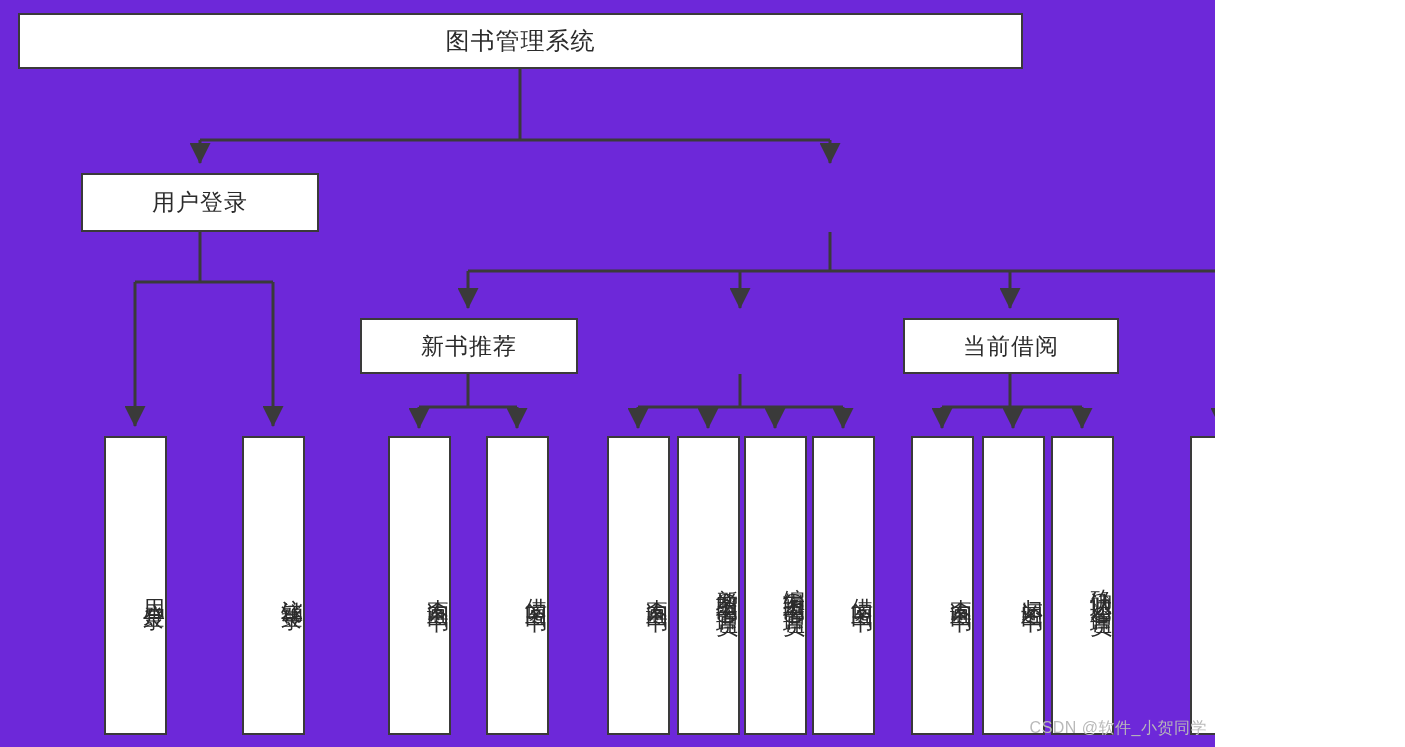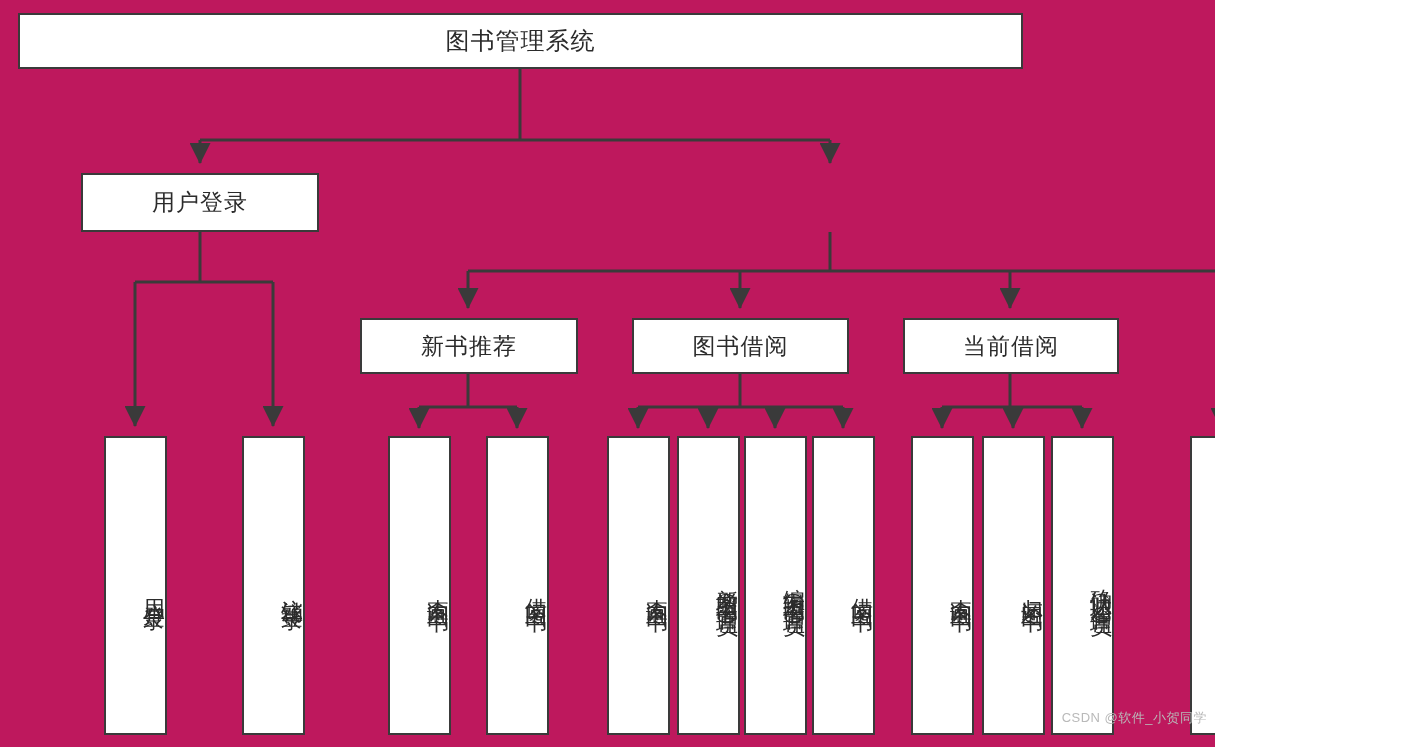--- a/index.html
+++ b/index.html
@@ -7,21 +7,21 @@
     padding: 0;
     background: #ffffff;
   }
   body {
     font-family: "Liberation Sans", "DejaVu Sans", sans-serif;
   }
   #canvas {
     position: relative;
     width: 1215px;
     height: 747px;
-    background: #be185d;
+    background: #6d28d9;
     overflow: hidden;
   }
   svg#wires {
     position: absolute;
     left: 0;
     top: 0;
     width: 1405px;
     height: 747px;
     pointer-events: none;
   }
@@ -53,22 +53,22 @@
     writing-mode: vertical-rl;
     text-orientation: upright;
     white-space: nowrap;
   }
   .node.root {
     font-size: 24px;
   }
   .watermark {
     position: absolute;
     right: 8px;
-    bottom: 20px;
-    font-size: 13px;
+    bottom: 8px;
+    font-size: 16px;
     color: #b9b9b9;
     letter-spacing: 0.5px;
     white-space: nowrap;
   }
 </style>
 </head>
 <body>
 
 <div id="canvas">
 
@@ -120,21 +120,20 @@
       <path d="M 1221 404 L 1221 428" marker-end="url(#arw)"></path>
       <path d="M 1341 404 L 1341 428" marker-end="url(#arw)"></path>
     </g>
   </svg>
 
   <div class="node horiz root" style="left:18px; top:13px; width:1005px; height:56px;">图书管理系统</div>
 
   <div class="node horiz" style="left:81px; top:173px; width:238px; height:59px;">用户登录</div>
 
   <div class="node horiz" style="left:360px; top:318px; width:218px; height:56px;text-align:center;">新书推荐</div>
-  <div class="node horiz" style="left:632px; top:318px; width:217px; height:56px;">图书借阅</div>
   <div class="node horiz" style="left:903px; top:318px; width:216px; height:56px;text-align:right;">当前借阅</div>
 
   <div class="node vert" style="left:104px; top:436px; width:63px; height:299px;">
     <span class="vtext">用户登录</span>
   </div>
   <div class="node vert" style="left:242px; top:436px; width:63px; height:299px;">
     <span class="vtext">注销登录</span>
   </div>
   <div class="node vert" style="left:388px; top:436px; width:63px; height:299px;">
     <span class="vtext">查询图书</span>

